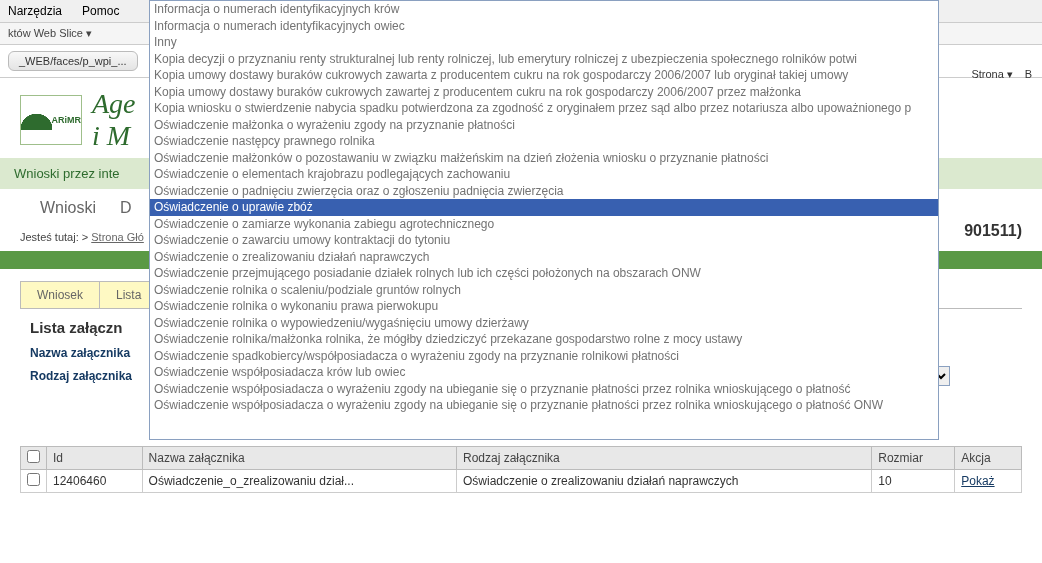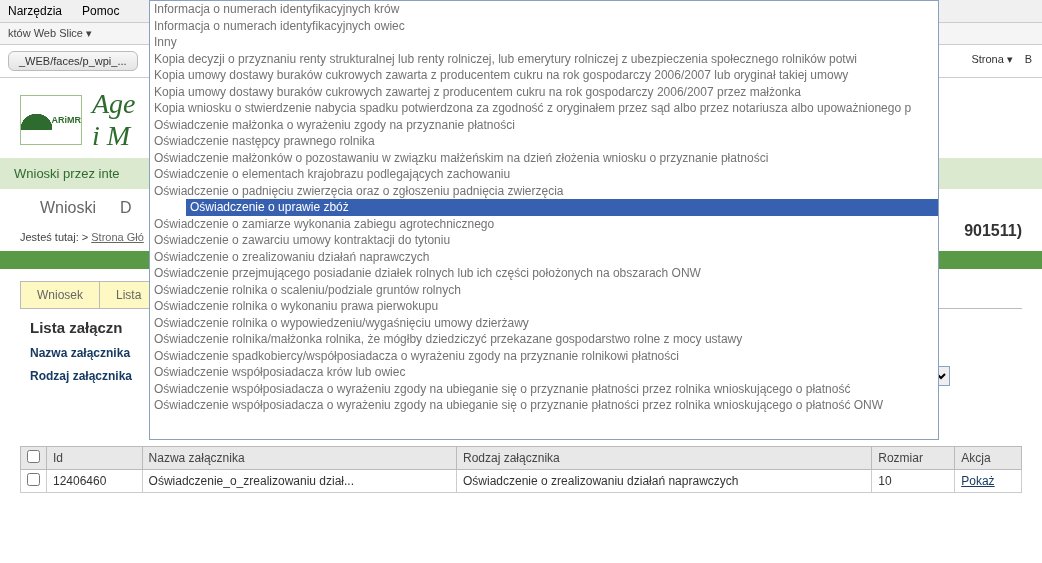--- a/index.html
+++ b/index.html
@@ -3,21 +3,21 @@
 <meta charset="utf-8">
 <style>
   * { box-sizing: border-box; margin: 0; padding: 0; }
   body { font-family: Arial, sans-serif; font-size: 12px; background: #fff; width: 1042px; height: 563px; overflow: hidden; position: relative; }
   .toolbar { background: #f0f0f0; border-bottom: 1px solid #ccc; padding: 4px 8px; display: flex; gap: 20px; font-size: 12px; }
   .toolbar span { color: #000; cursor: default; }
   .row2 { background: #f5f5f5; border-bottom: 1px solid #ccc; padding: 4px 8px; font-size: 11px; color: #666; }
   .row2 .drop { color: #444; }
   .addr { background: #fff; border-bottom: 1px solid #ccc; padding: 6px 8px; }
   .tabbtn { display: inline-block; background: linear-gradient(#f8f8f8,#e4e4e4); border: 1px solid #bbb; border-radius: 6px; padding: 3px 10px; font-size: 11px; color: #333; }
-  .right-tools { position: absolute; right: 10px; top: 53px; font-size: 11px; color: #333; }
+  .right-tools { position: absolute; right: 10px; top: 68px; font-size: 11px; color: #333; }
   .logo-area { padding: 10px 20px 6px; display: flex; align-items: center; gap: 10px; }
   .logo { width: 62px; height: 50px; background: linear-gradient(#fff, #fff); border: 1px solid #9fbf8b; display: flex; flex-direction: row; align-items: center; justify-content: center; position: relative; }
   .logo .sun { width: 38px; height: 22px; background: radial-gradient(circle at 50% 100%, #2e6b2e 0%, #2e6b2e 60%, transparent 61%); border-top-left-radius: 40px; border-top-right-radius: 40px; margin-bottom: 2px; }
   .logo .txt { font-size: 9px; color: #2e6b2e; font-weight: bold; }
   .agency-txt { font-size: 28px; color: #2e6b2e; font-family: 'Times New Roman', serif; font-style: italic; }
   .greenbar { background: #dbe9cf; padding: 8px 14px; color: #2e6b2e; font-size: 13px; }
   .tabs { display: flex; gap: 24px; padding: 10px 40px 6px; font-size: 16px; color: #666; }
   .tabs div { cursor: default; }
   .breadcrumb { padding: 8px 20px; font-size: 11px; color: #444; }
   .breadcrumb a { color: #666; text-decoration: underline; }
@@ -33,21 +33,21 @@
   .center { text-align: center; margin: 10px 0; }
   .btn { background: linear-gradient(#fdfdfd,#e3e3e3); border: 1px solid #888; border-radius: 2px; padding: 4px 14px; font-size: 12px; cursor: default; }
   table.grid { width: calc(100% - 40px); margin: 4px 20px; border-collapse: collapse; font-size: 12px; }
   table.grid th { background: #e8e8e8; border: 1px solid #bbb; text-align: left; padding: 3px 6px; color: #444; font-weight: normal; }
   table.grid td { border: 1px solid #ccc; padding: 3px 6px; color: #333; }
   table.grid td a { color: #163a62; text-decoration: underline; }
   .chkcol { width: 26px; text-align: center; }
   
   .dropdown-list { position: absolute; left: 149px; top: 0; width: 790px; height: 440px; background: #fff; border: 1px solid #8aa0c0; overflow-y: scroll; z-index: 100; }
   .dropdown-list .opt { padding: 1px 4px; font-size: 12px; color: #737373; white-space: nowrap; overflow: hidden; text-overflow: clip; cursor: default; line-height: 14.5px; }
-  .dropdown-list .opt.sel { background: #3860b0; color: #fff; margin-left: 36px; }
+  .dropdown-list .opt.sel { background: #3860b0; color: #fff; }
   .page-number { position: absolute; right: 20px; top: 222px; font-size: 16px; font-weight: bold; color: #333; }
 </style>
 </head>
 <body>
 
 <div class="toolbar">
   <span>Narzędzia</span>
   <span>Pomoc</span>
 </div>
 <div class="row2">

